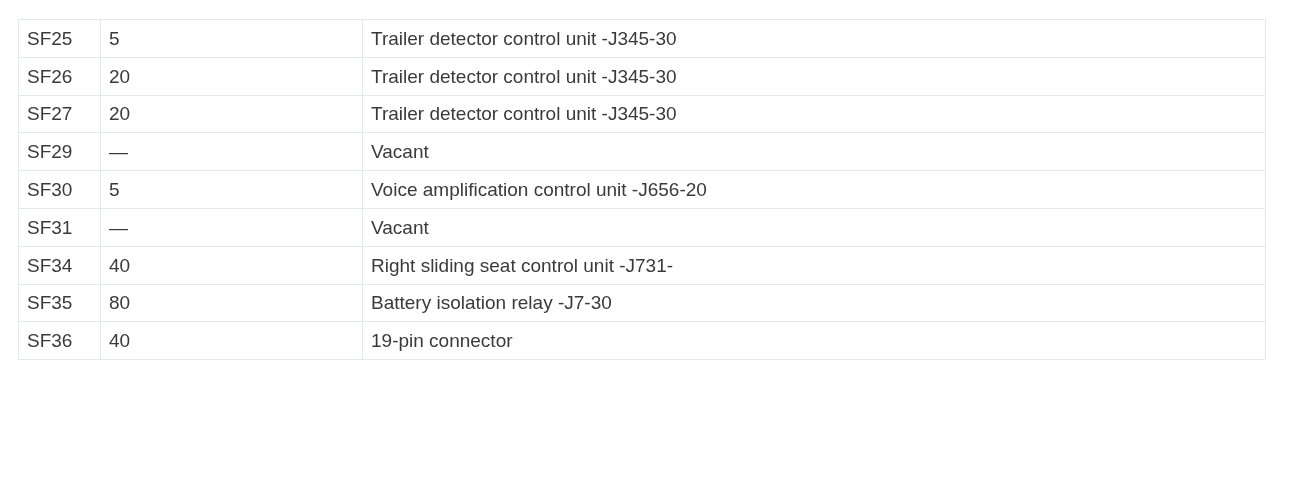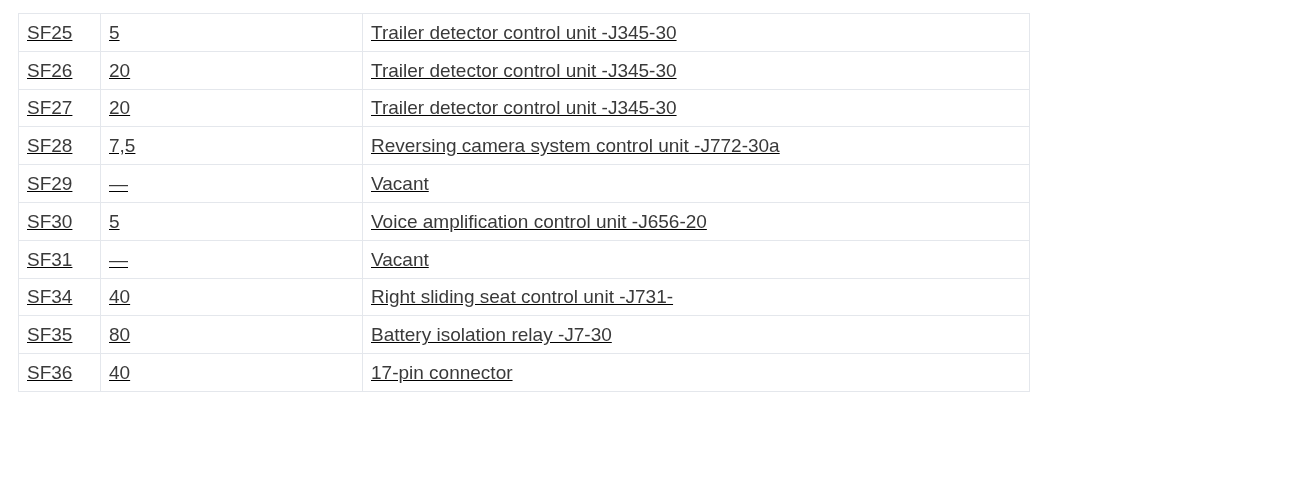--- a/index.html
+++ b/index.html
@@ -7,23 +7,22 @@
     padding: 0;
     background: #ffffff;
     width: 1292px;
     height: 486px;
     overflow: hidden;
     font-family: "Liberation Sans", "DejaVu Sans", sans-serif;
   }
   .table-wrap {
     position: absolute;
     left: 18px;
-    top: 13px;
-    width: 1012px;
-    text-decoration: underline;
+    top: 19px;
+    width: 1248px;
   }
   table.fuse-table {
     border-collapse: collapse;
     width: 100%;
     table-layout: fixed;
   }
   table.fuse-table td {
     border: 1px solid #e4e7ec;
     height: 36.8px;
     padding: 0 4px 0 8px;
@@ -54,25 +53,20 @@
           <td class="col-fuse">SF26</td>
           <td class="col-amp">20</td>
           <td class="col-desc">Trailer detector control unit -J345-30</td>
         </tr>
         <tr>
           <td class="col-fuse">SF27</td>
           <td class="col-amp">20</td>
           <td class="col-desc">Trailer detector control unit -J345-30</td>
         </tr>
         <tr>
-          <td class="col-fuse">SF28</td>
-          <td class="col-amp">7,5</td>
-          <td class="col-desc">Reversing camera system control unit -J772-30a</td>
-        </tr>
-        <tr>
           <td class="col-fuse">SF29</td>
           <td class="col-amp">—</td>
           <td class="col-desc">Vacant</td>
         </tr>
         <tr>
           <td class="col-fuse">SF30</td>
           <td class="col-amp">5</td>
           <td class="col-desc">Voice amplification control unit -J656-20</td>
         </tr>
         <tr>
@@ -86,17 +80,17 @@
           <td class="col-desc">Right sliding seat control unit -J731-</td>
         </tr>
         <tr>
           <td class="col-fuse">SF35</td>
           <td class="col-amp">80</td>
           <td class="col-desc">Battery isolation relay -J7-30</td>
         </tr>
         <tr>
           <td class="col-fuse">SF36</td>
           <td class="col-amp">40</td>
-          <td class="col-desc">17-pin connector</td>
+          <td class="col-desc">19-pin connector</td>
         </tr>
       </tbody>
   </table>
 </div>
 
 </body></html>

